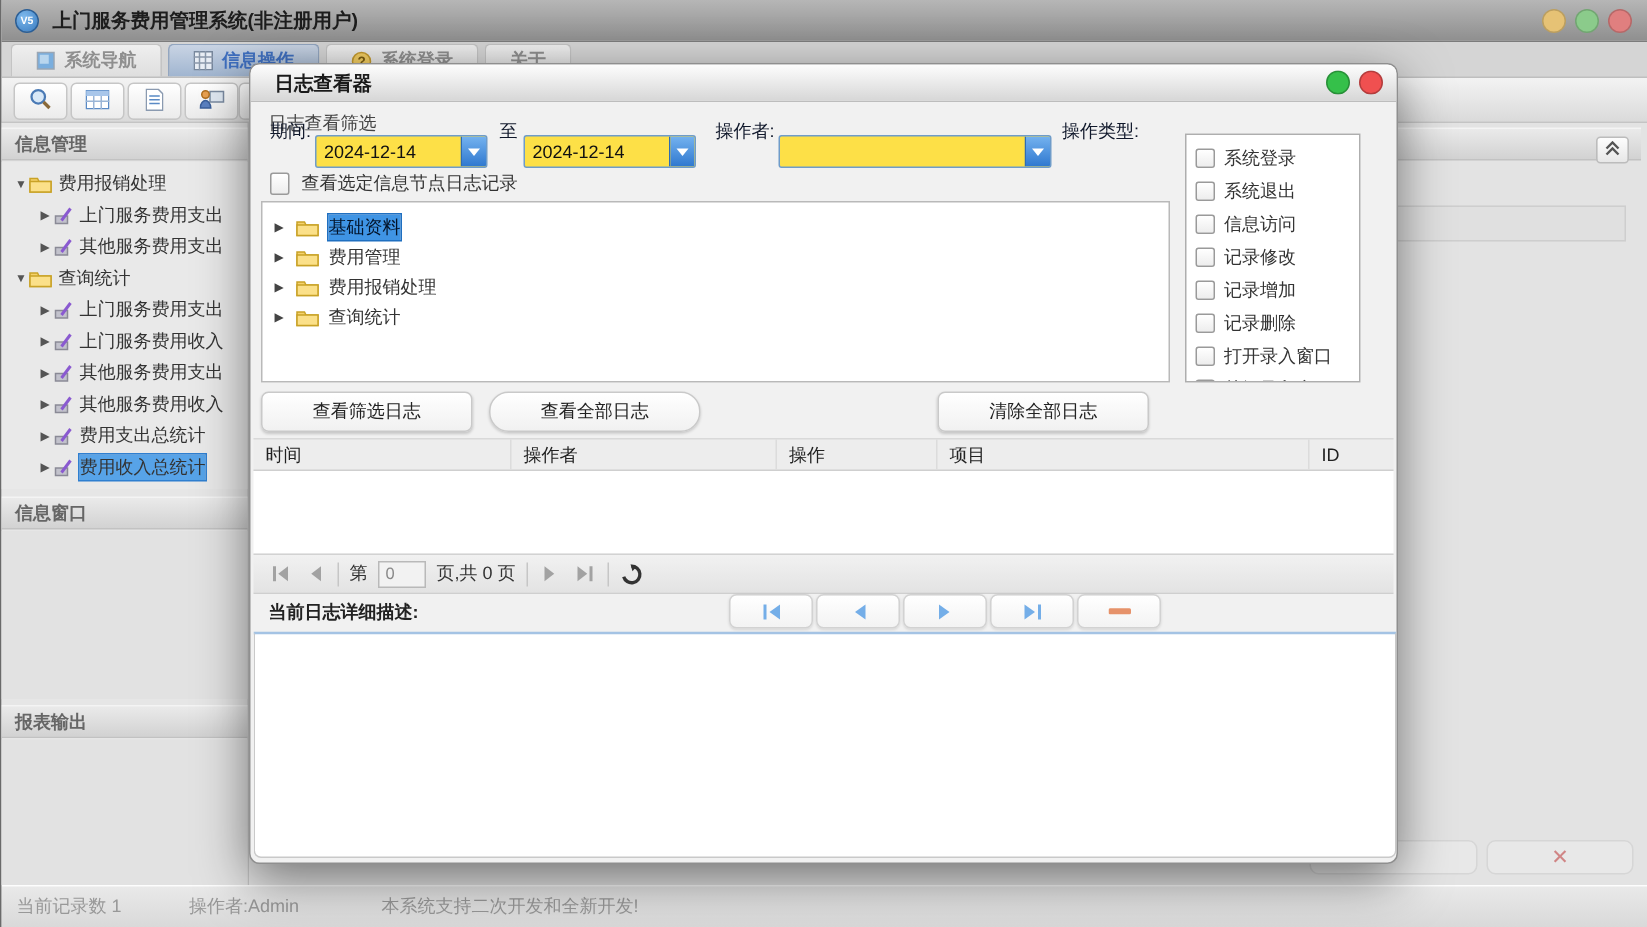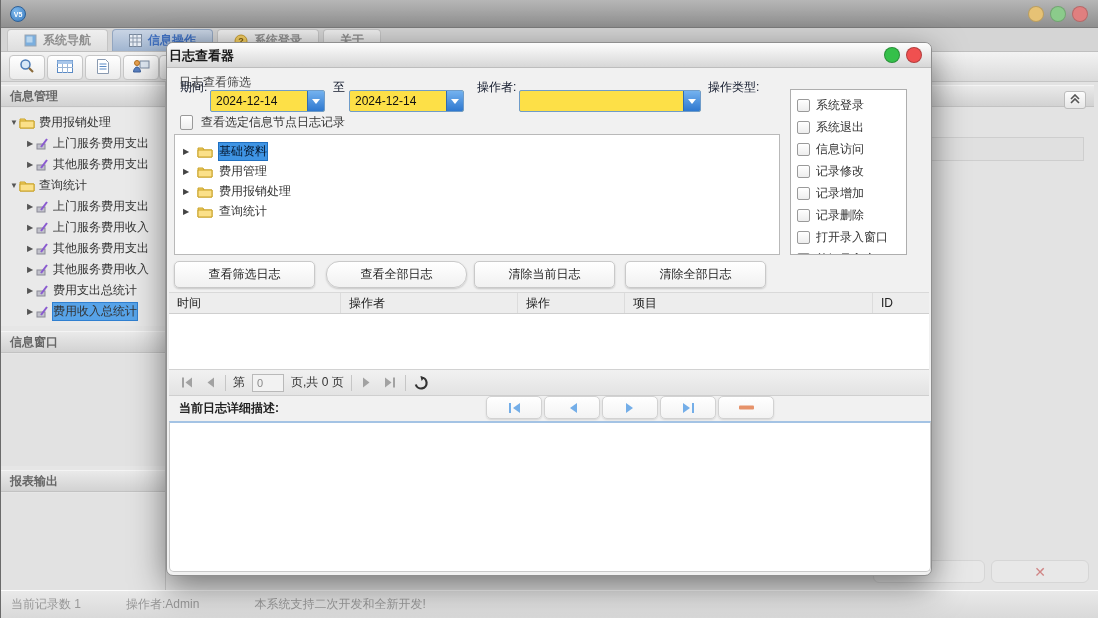--- a/index.html
+++ b/index.html
@@ -56,21 +56,21 @@
   .statusbar{position:absolute;left:0;bottom:0;width:100%;height:28px;
     background:linear-gradient(#e9e9e9,#d9d9d9);border-top:1px solid #fdfdfd;
     display:flex;align-items:center;color:#989898;}
   .statusbar span{margin-left:10px;}
   .statusbar .s2{margin-left:45px;} .statusbar .s3{margin-left:55px;}
   
   .dialog{position:absolute;left:165px;top:42px;width:766px;height:534px;background:#f1f1f1;
     border:1px solid #8f8f8f;border-radius:7px;box-shadow:0 10px 34px rgba(0,0,0,.5);z-index:10;}
   .dlg-title{position:absolute;left:0;top:0;width:100%;height:25px;border-radius:6px 6px 0 0;
     background:linear-gradient(#fdfdfd,#d7d7d7);border-bottom:1px solid #bdbdbd;
-    font-size:13px;font-weight:bold;color:#1a1a1a;line-height:25px;padding-left:2px;}
+    font-size:13px;font-weight:bold;color:#1a1a1a;line-height:25px;padding-left:16px;}
   .dlg-circle{position:absolute;top:4px;width:16px;height:16px;border-radius:50%;border:1px solid rgba(0,0,0,.25);}
   .dc-green{right:31px;background:#35c04a;} .dc-red{right:9px;background:#f05050;}
   .grp-label{position:absolute;left:12px;top:31px;color:#444;}
   .f-label{position:absolute;top:36px;color:#0f172a;}
   .combo{position:absolute;top:47px;height:22px;background:#fde047;border:1px solid #6f9cc9;border-radius:2px;}
   .combo .val{position:absolute;left:5px;top:0;line-height:20px;color:#111;}
   .combo .btn{position:absolute;right:0;top:0;width:17px;height:100%;
     background:linear-gradient(#74b2ef,#2f78cf);border-left:1px solid #2f6cb4;border-radius:0 1px 1px 0;
     display:flex;align-items:center;justify-content:center;}
   .chev{width:0;height:0;border-left:4px solid transparent;border-right:4px solid transparent;border-top:5px solid #fff;}
@@ -105,20 +105,21 @@
   .dlg-textarea{position:absolute;left:2px;top:378px;width:762px;height:151px;background:#fff;
     border:1px solid #c9c9c9;border-top:2px solid #a4c3e4;border-radius:0 0 5px 5px;}
 </style>
 </head>
 <body>
 
 <div class="app">
 
   <div class="titlebar">
     <div class="logo">V5</div>
+    <div class="win-title">上门服务费用管理系统(非注册用户)</div>
     <div class="winbtns">
       <div class="circle c-yellow"></div>
       <div class="circle c-green"></div>
       <div class="circle c-red"></div>
     </div>
   </div>
 
   <div class="tabstrip">
     <div class="tab">
       <span class="ticon">
@@ -425,23 +426,20 @@
           </svg>
         <span class="lbl">查询统计</span>
       </div>
     </div>
 
     <div class="abtn" style="left:7px;">
         <span>查看筛选日志</span>
       </div>
     <div class="abtn" style="left:159px;border-radius:13px;">
         <span>查看全部日志</span>
-      </div>
-    <div class="abtn" style="left:307px;">
-        <span>清除当前日志</span>
       </div>
     <div class="abtn" style="left:458px;">
         <span>清除全部日志</span>
       </div>
 
     <div class="thead">
       <div class="th" style="width:172px;">时间</div>
       <div class="th" style="width:177px;">操作者</div>
       <div class="th" style="width:107px;">操作</div>
       <div class="th" style="width:248px;">项目</div>

